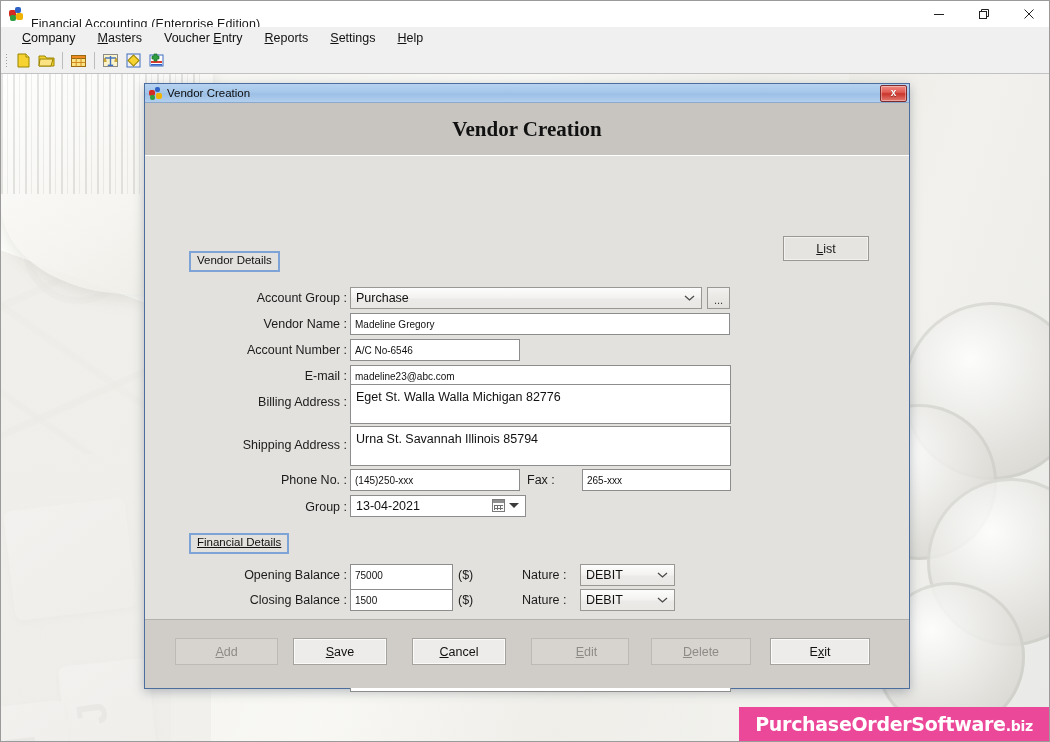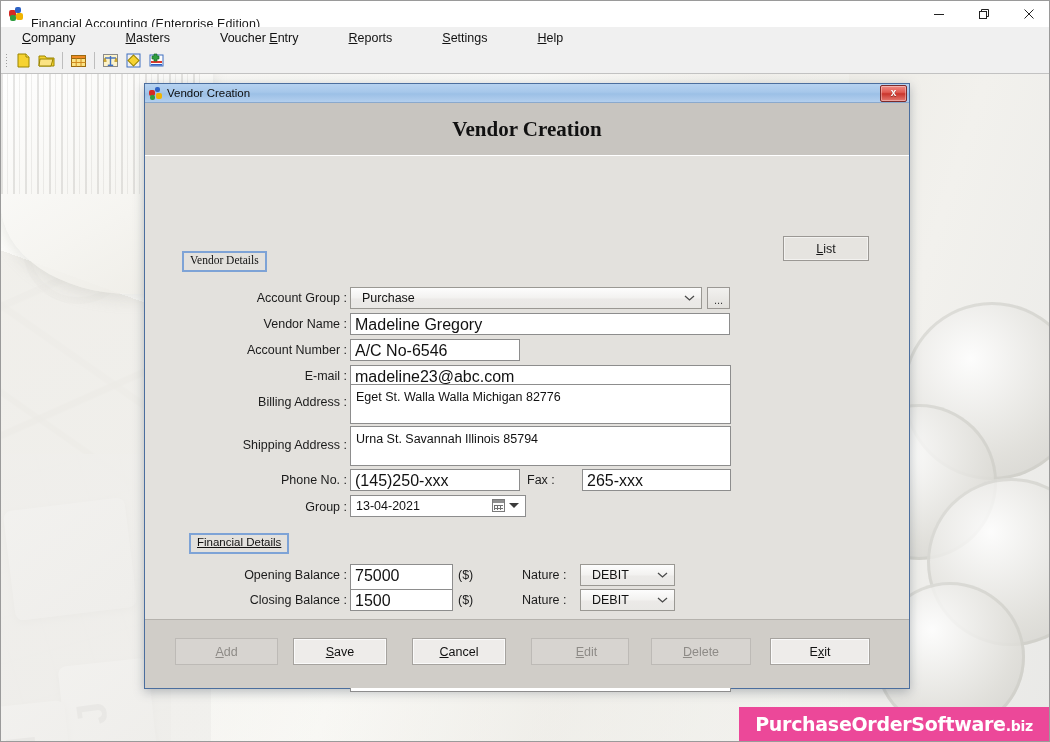--- a/index.html
+++ b/index.html
@@ -70,21 +70,20 @@
   #menubar {
     position: absolute;
     left: 0; top: 26px;
     width: 1046px;
     height: 21px;
     background: #f0f0f0;
     display: flex;
     align-items: center;
     padding-left: 10px;
     box-sizing: border-box;
-    gap: 28px;
   }
   .menu-item {
     font-size: 12.5px;
     color: #111;
     padding: 2px 11px 2px 11px;
     white-space: nowrap;
     cursor: default;
   }
   .menu-item u { text-decoration: underline; }
 
@@ -290,21 +289,21 @@
   .section-chip {
     position: absolute;
     background: #e3e1dd;
     border: 2px solid #7ea3d6;
     font-size: 11.5px;
     color: #111;
     padding: 2px 6px 3px 6px;
     line-height: 1;
     white-space: nowrap;
   }
-  #chip-vendor-details   { left: 37px; top: 95px; font-family: Liberation Serif, serif; }
+  #chip-vendor-details   { left: 44px; top: 95px; }
   #chip-financial-details{ left: 44px; top: 377px; text-decoration: underline; }
 
   
   #btn-list {
     position: absolute;
     left: 638px; top: 80px;
     width: 84px; height: 23px;
     background: #e6e4e0;
     border: 1px solid #9b9894;
     font-size: 12.5px;
@@ -321,21 +320,21 @@
     color: #1b1b1b;
     white-space: nowrap;
     text-align: right;
   }
   .txtbox {
     position: absolute;
     background: #ffffff;
     border: 1px solid #8d8d8d;
     box-sizing: border-box;
     font-family: "Liberation Sans", sans-serif;
-    font-size: 16px;
+    font-size: 10px;
     color: #111;
     padding: 2px 0 0 4px;
     line-height: 17px;
     white-space: pre;
     overflow: hidden;
     cursor: text;
   }
   .txtarea {
     position: absolute;
     background: #ffffff;
@@ -348,21 +347,21 @@
     overflow: hidden;
     cursor: text;
   }
   .combo {
     position: absolute;
     background: linear-gradient(180deg,#fdfdfd 0%, #f2f1ef 52%, #eceae8 53%, #e9e8e5 100%);
     border: 1px solid #9a9893;
     box-sizing: border-box;
     font-size: 12.5px;
     color: #111;
-    padding: 2px 0 0 11px;
+    padding: 2px 0 0 5px;
     line-height: 17px;
     cursor: default;
     white-space: nowrap;
     overflow: hidden;
   }
   .combo .chev {
     position: absolute;
     right: 6px; top: 50%;
     transform: translateY(-50%);
     width: 11px; height: 7px;

